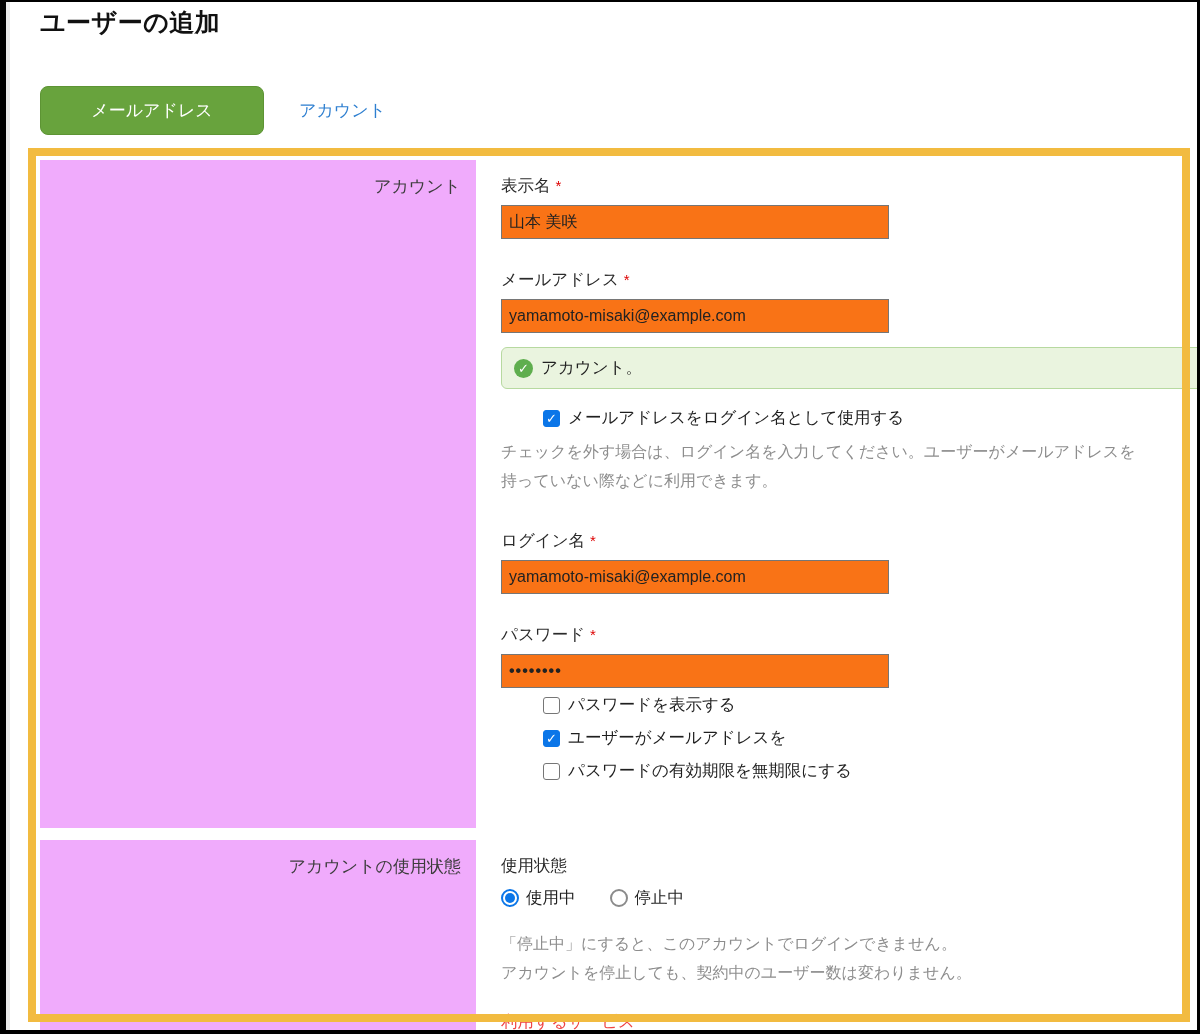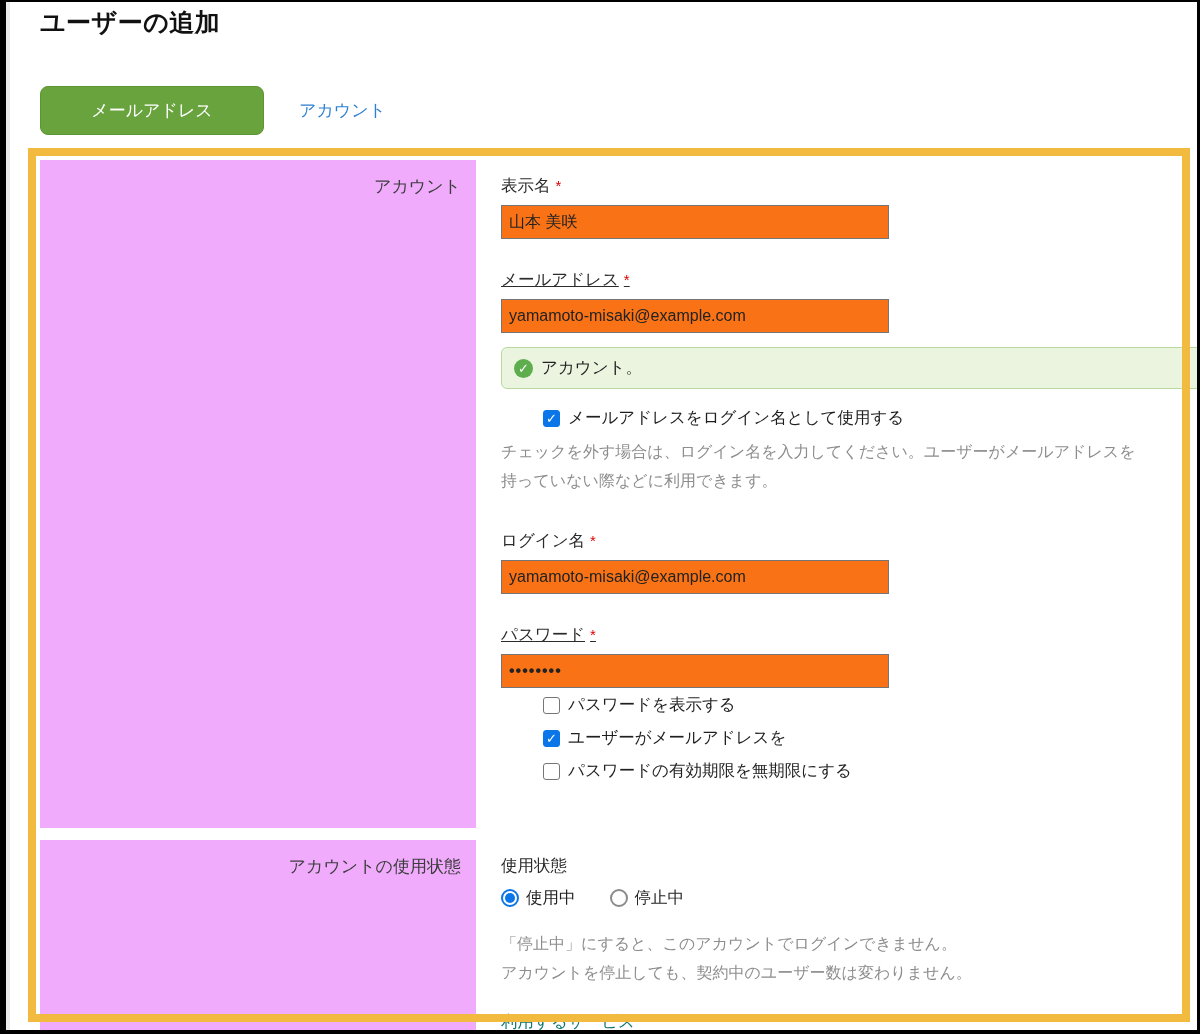--- a/index.html
+++ b/index.html
@@ -75,28 +75,28 @@
     width:18px;height:18px;box-sizing:border-box;border:2px solid #8b8b8b;border-radius:50%;
     background:#fff;margin-right:7px;position:relative;flex:none;cursor:pointer;
   }
   .radio.checked{border-color:var(--selection-blue,#0b76e8);}
   .radio.checked::after{
     content:"";position:absolute;left:2px;top:2px;right:2px;bottom:2px;border-radius:50%;
     background:var(--selection-blue,#0b76e8);
   }
 
   .hint{color:#8d8d8d;font-size:16px;line-height:29px;}
-  .mt-30{margin-top:30px;text-decoration:underline;}
+  .mt-30{margin-top:30px;}
   .mt-35{margin-top:35px;}
   .mt-18{margin-top:18px;}
   .mt-20{margin-top:20px;}
   .mt-8{margin-top:8px;}
   .mt-11{margin-top:11px;}
   .mt-6{margin-top:6px;}
-  .services-label{margin-top:24px;font-size:16.5px;color:#0f766e;}
+  .services-label{margin-top:24px;font-size:16.5px;color:#ef4444;}
 
   .annotation{
     position:absolute;left:28px;top:148px;width:1162px;height:874px;box-sizing:border-box;
     border:8px solid var(--annotation-orange,#f2bb40);z-index:10;pointer-events:none;
   }
 </style>
 </head>
 <body>
 
 <div class="edge edge-left"></div>

